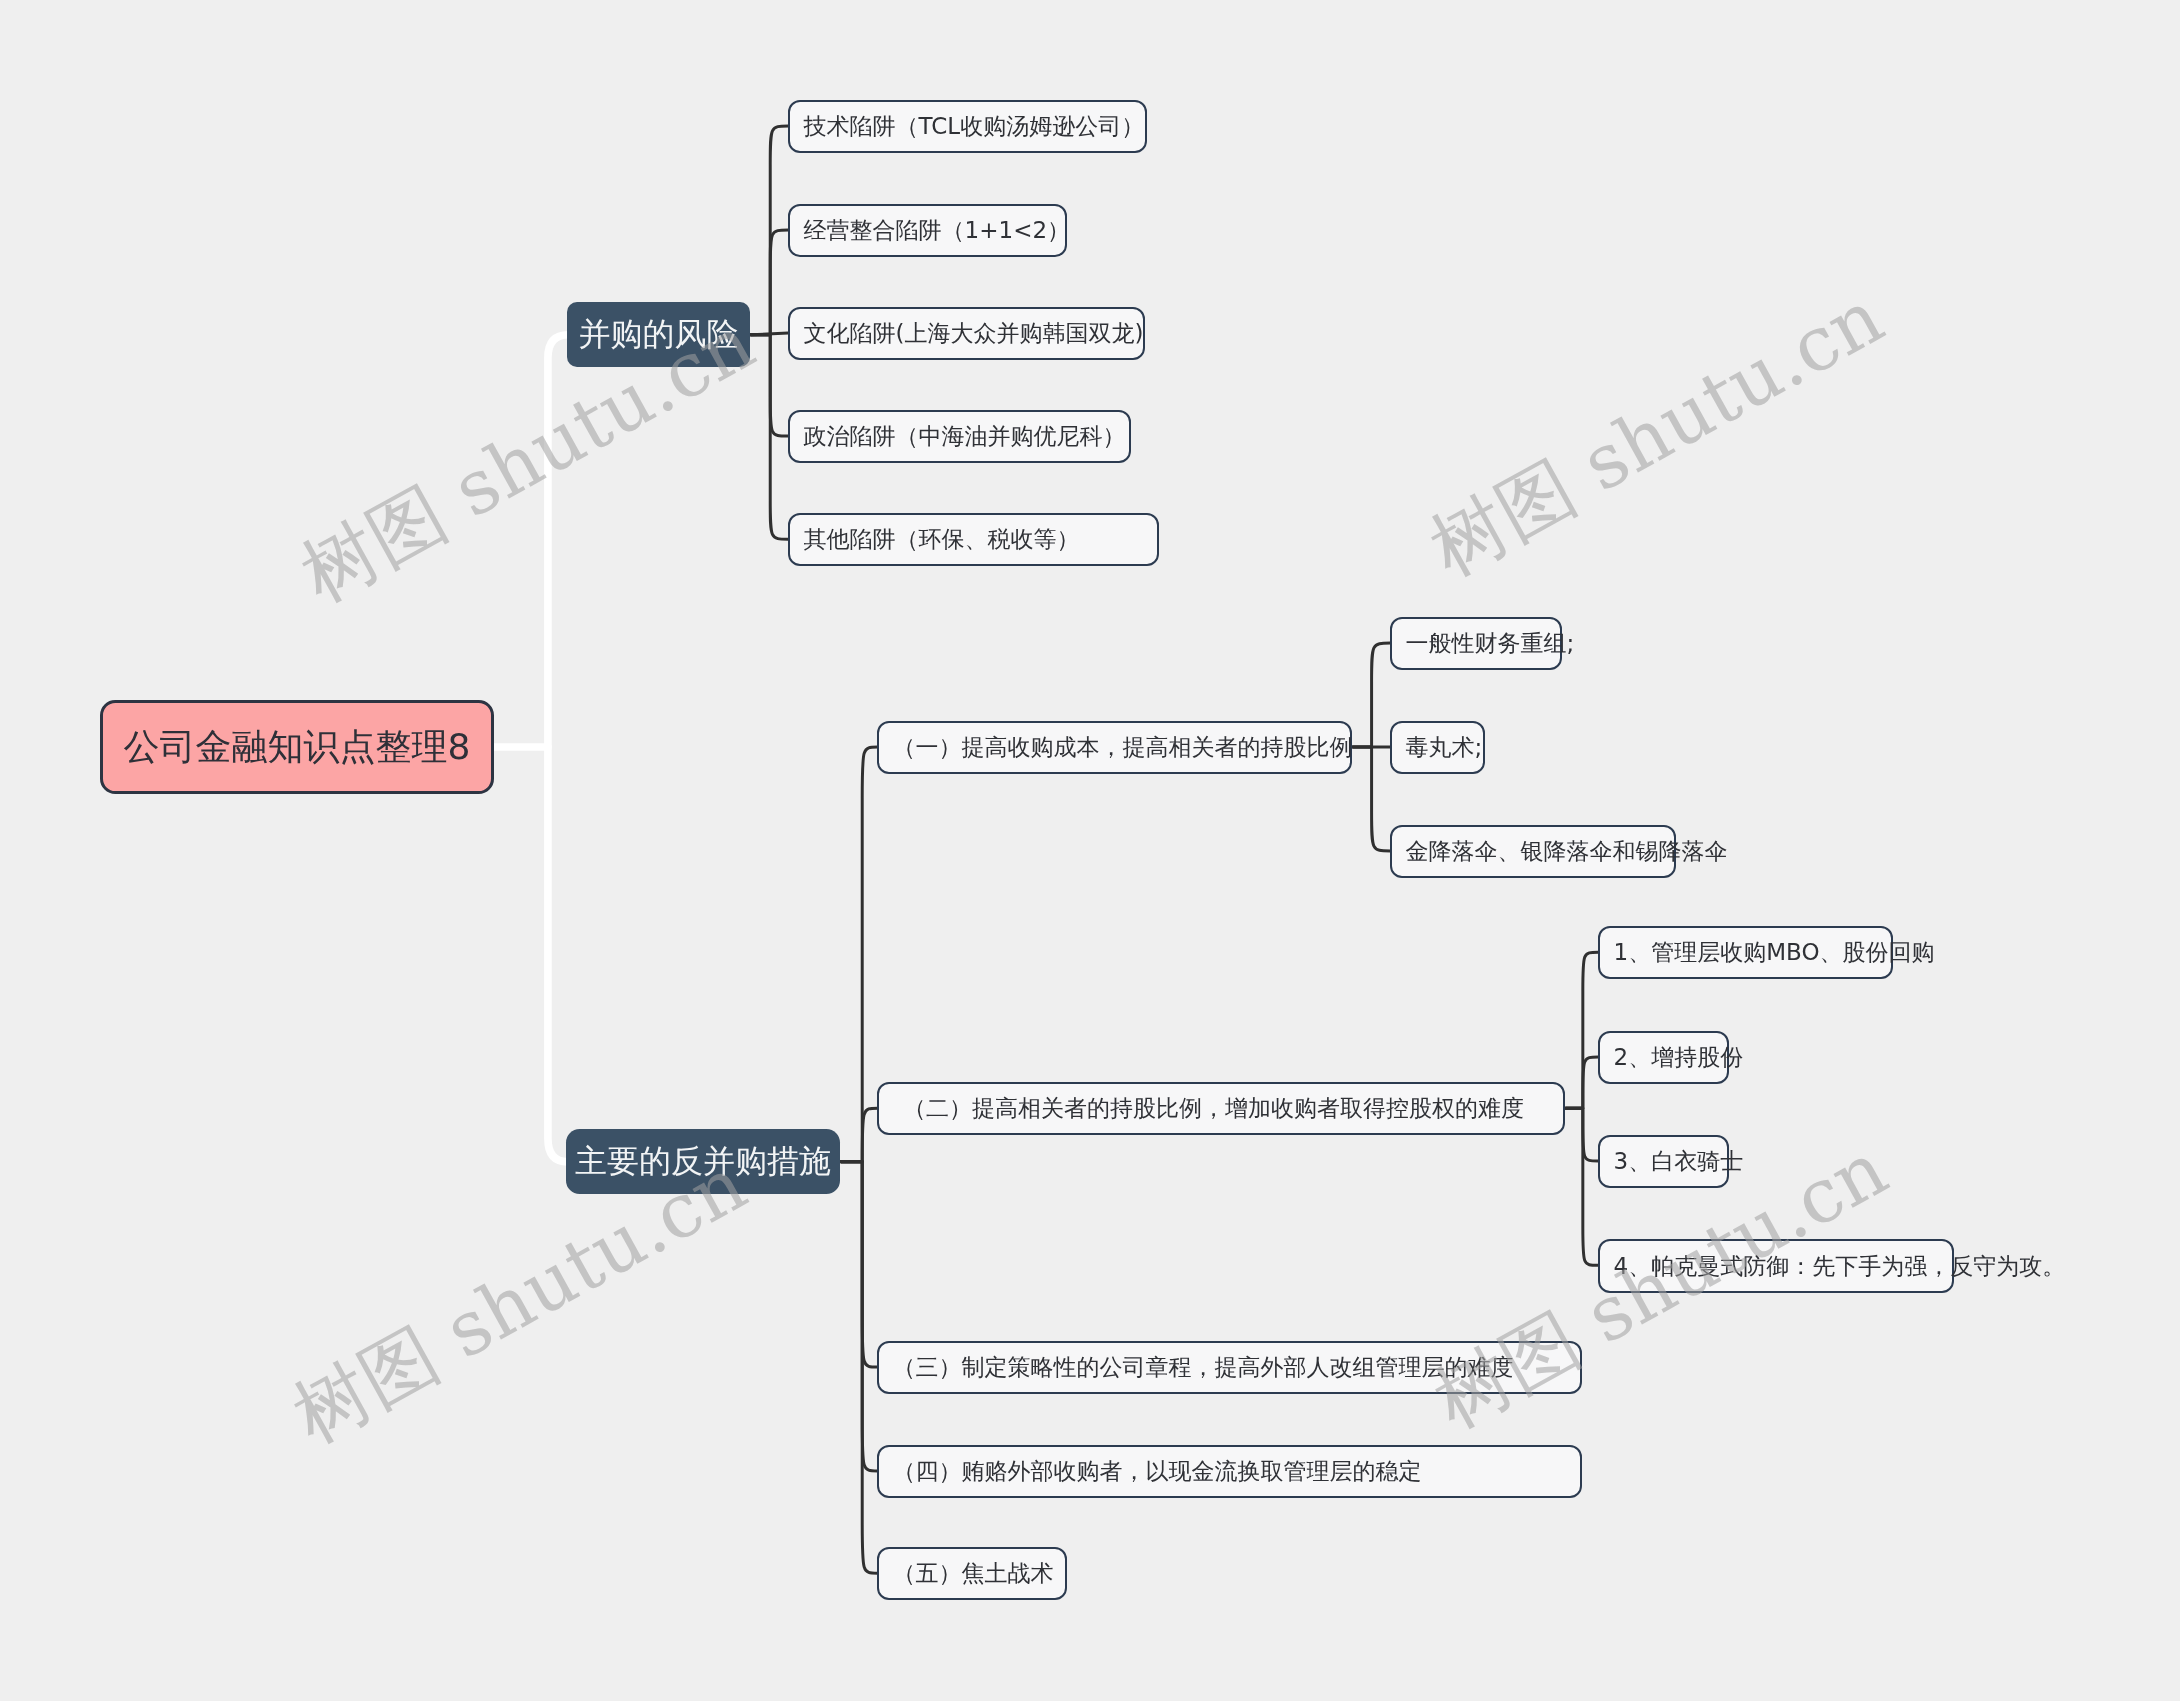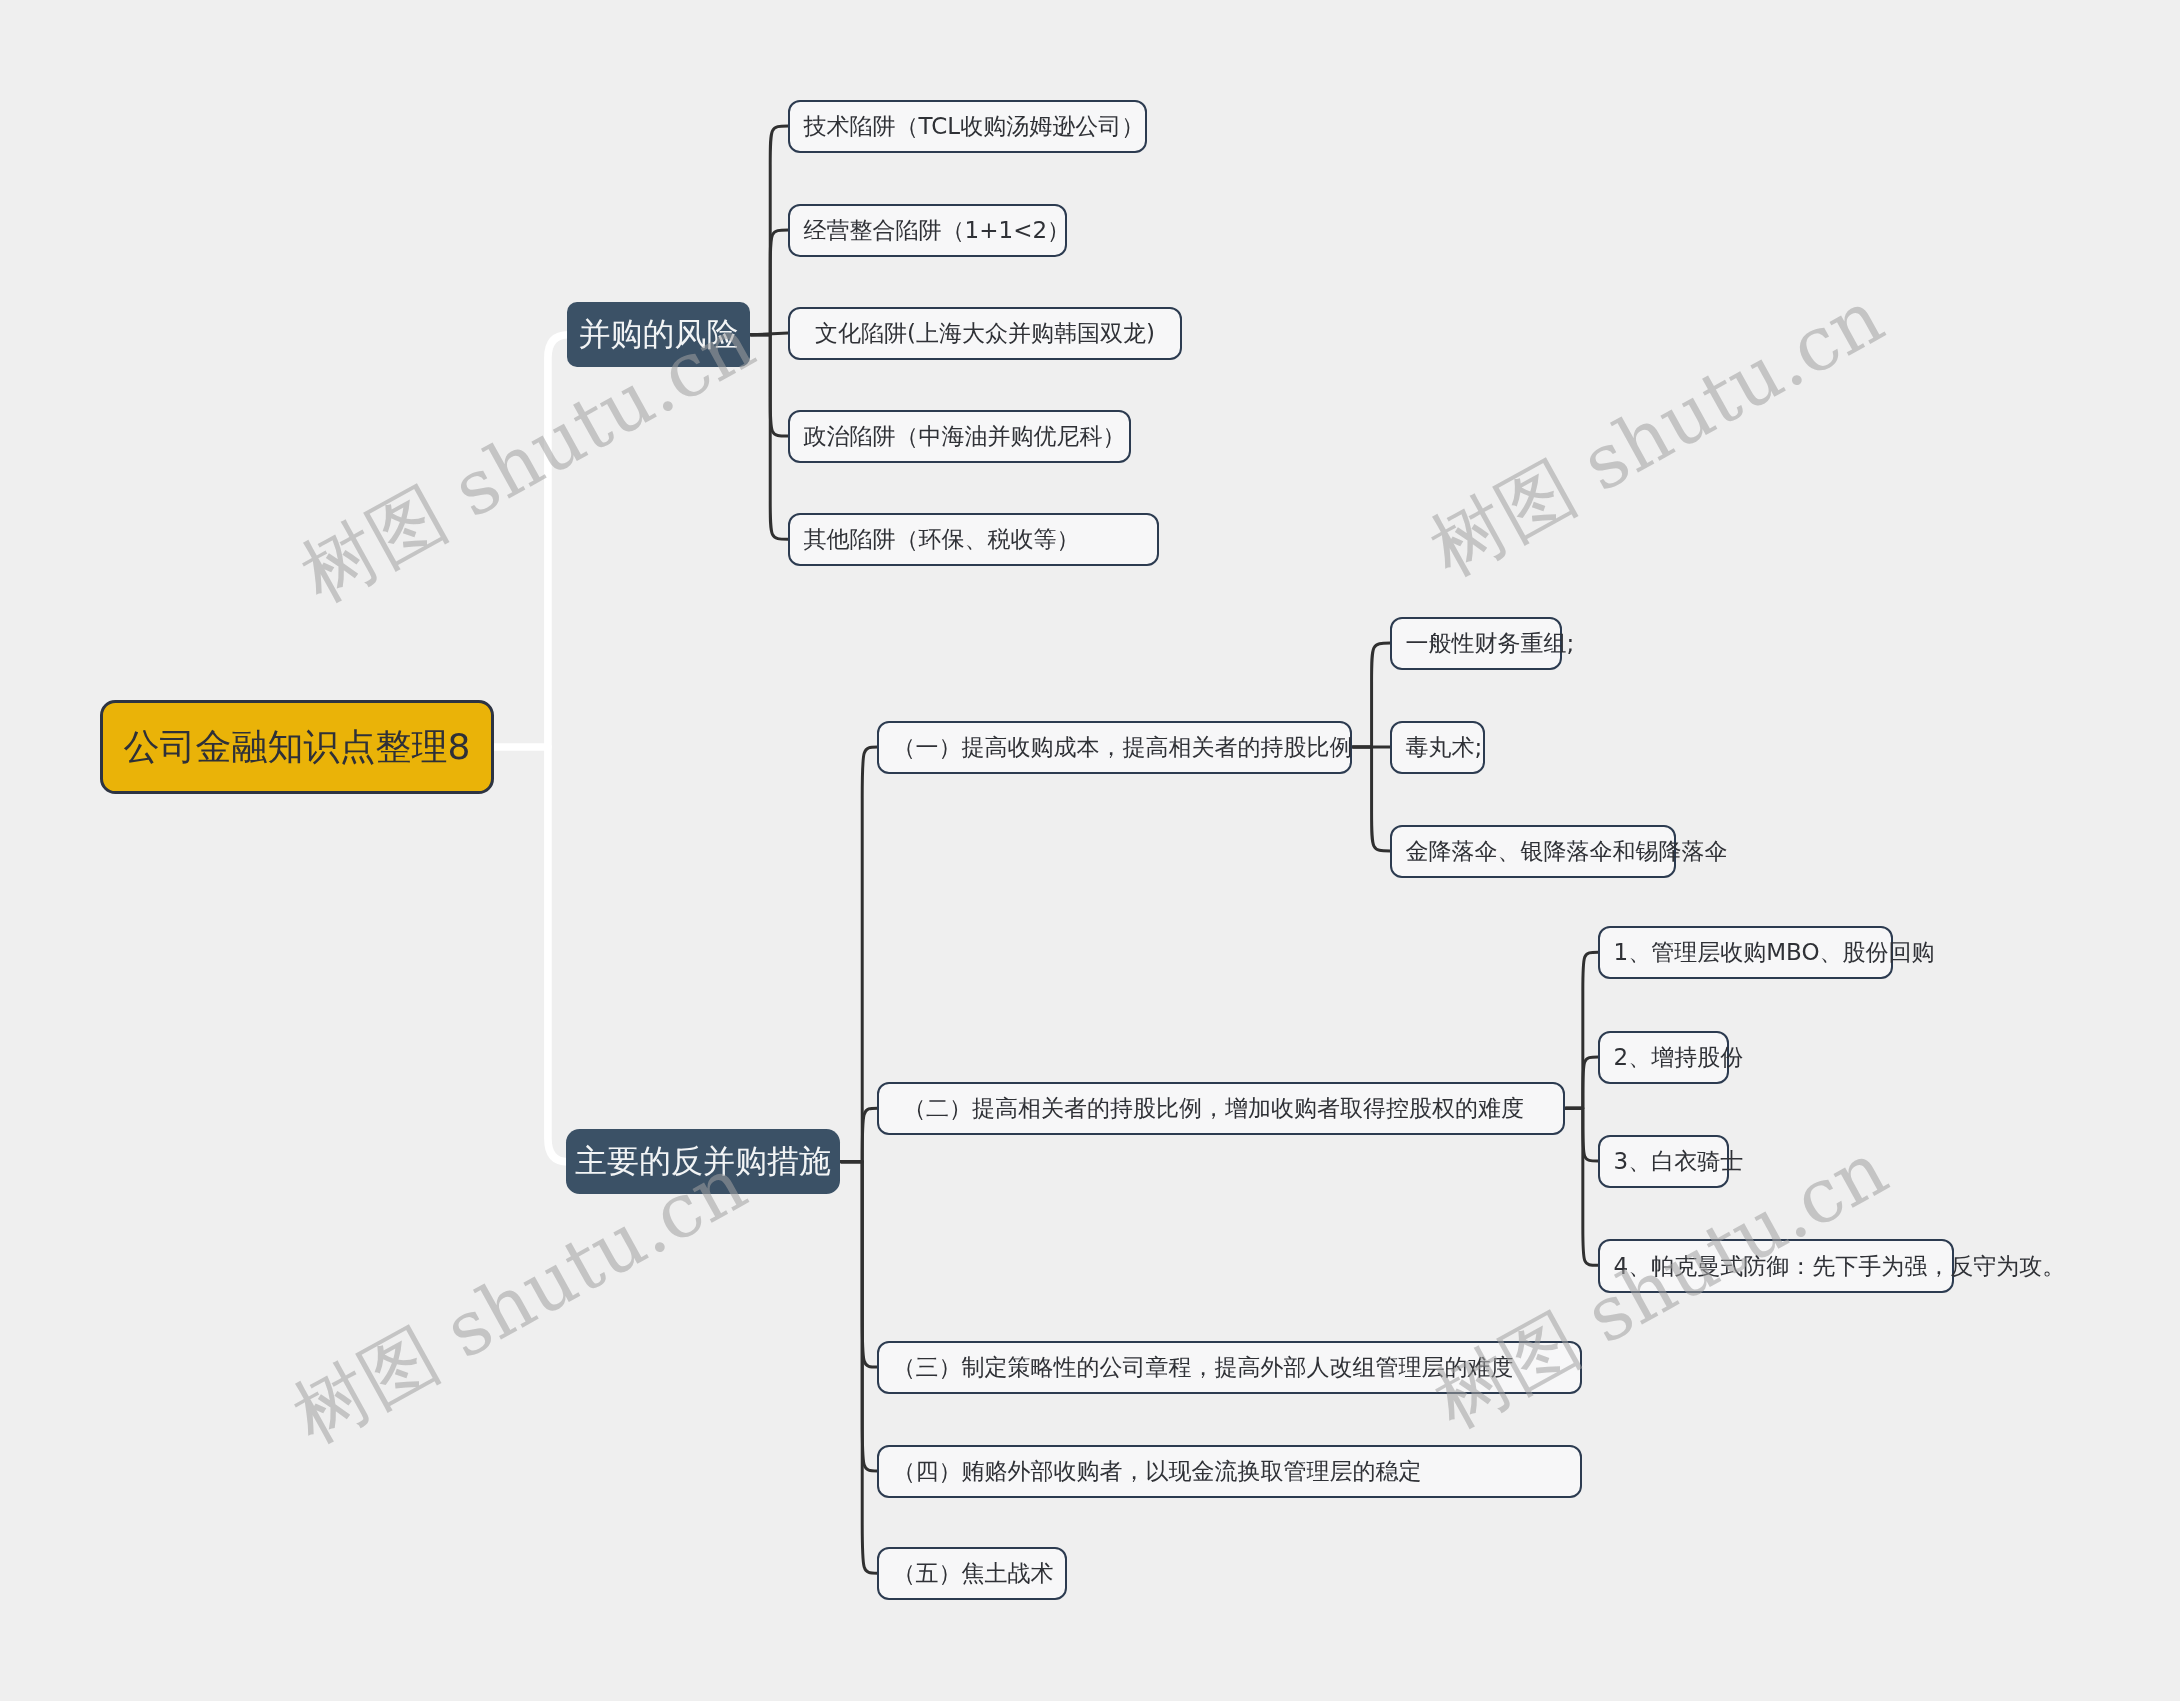--- a/index.html
+++ b/index.html
@@ -18,21 +18,21 @@
   }
   .node {
     position: absolute;
     display: flex;
     align-items: center;
     box-sizing: border-box;
     white-space: nowrap;
     z-index: 10;
   }
   .node-root {
-    background: #eab308;
+    background: #fca5a5;
     border: 3.4px solid #2d3442;
     border-radius: 15.3px;
     color: #2e3038;
     font-size: 36px;
     justify-content: center;
     z-index: 12;
   }
   .node-branch {
     background: #3b5166;
     border-radius: 13.6px;
@@ -97,21 +97,21 @@
 
   <div class="node node-branch" id="node-b1" style="left: 566px; top: 1129px; width: 274px; height: 65px;">
     <span>主要的反并购措施</span>
   </div>
 <div class="node node-leaf" style="left: 788px; top: 100px; width: 359px; height: 53px;">
       <span>技术陷阱（TCL收购汤姆逊公司）</span>
     </div>
     <div class="node node-leaf" style="left: 788px; top: 204px; width: 279px; height: 53px;">
       <span>经营整合陷阱（1+1&lt;2）</span>
     </div>
-    <div class="node node-leaf" style="left: 788px; top: 307px; width: 394px; height: 53px; justify-content: center;">
+    <div class="node node-leaf" style="left: 788px; top: 307px; width: 357px; height: 53px;">
       <span>文化陷阱(上海大众并购韩国双龙)</span>
     </div>
     <div class="node node-leaf" style="left: 788px; top: 410px; width: 343px; height: 53px;">
       <span>政治陷阱（中海油并购优尼科）</span>
     </div>
     <div class="node node-leaf" style="left: 788px; top: 513px; width: 371px; height: 53px;">
       <span>其他陷阱（环保、税收等）</span>
     </div>
     <div class="node node-leaf" style="left: 877px; top: 721px; width: 475px; height: 53px;">
       <span>（一）提高收购成本，提高相关者的持股比例</span>

